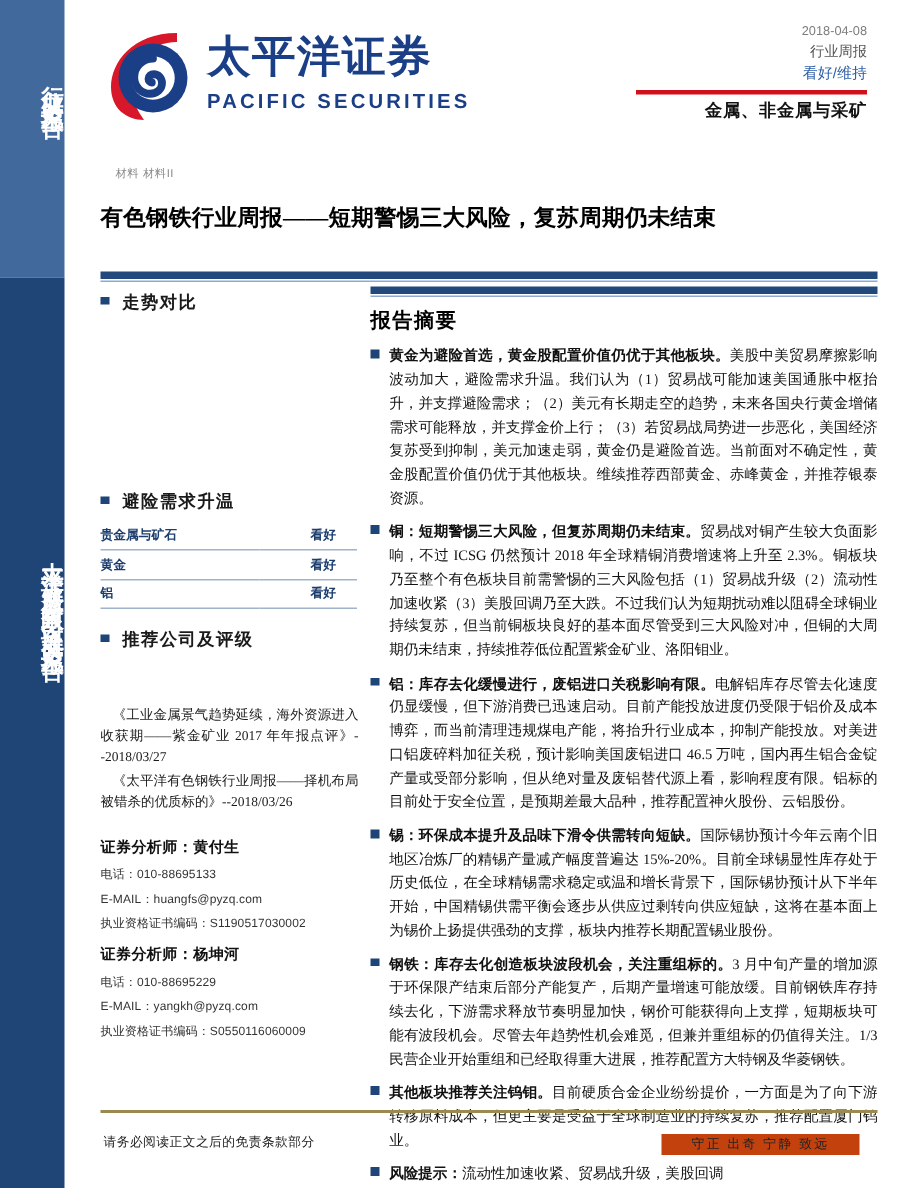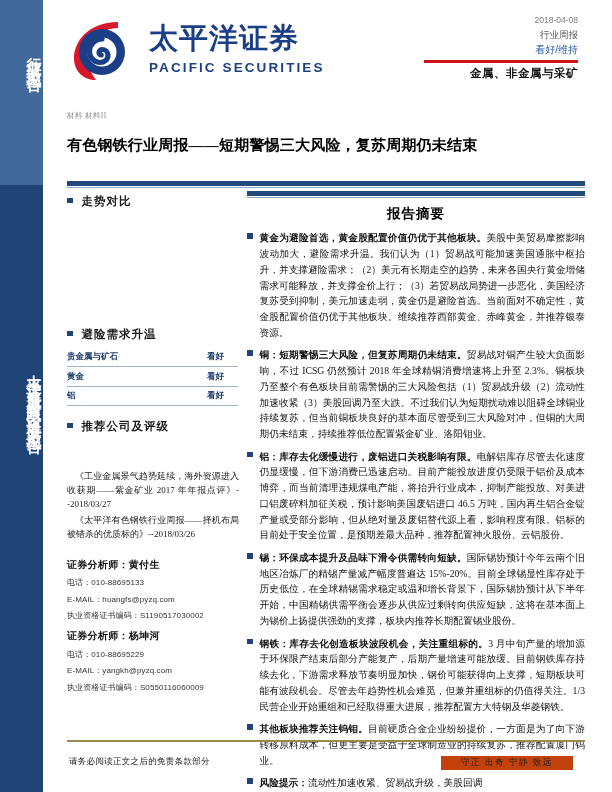--- a/index.html
+++ b/index.html
@@ -74,21 +74,20 @@
   .header {
     position: relative;
     height: 104px;
   }
   .logo-wrap {
     position: absolute;
     left: 23px;
     top: 16px;
     display: flex;
     align-items: center;
-    gap: 11px;
   }
   .logo-mark {
     width: 66px;
     height: 66px;
     position: relative;
     flex: 0 0 auto;
   }
   .logo-text {
     margin-left: 6px;
     line-height: 1;
@@ -145,25 +144,25 @@
     color: #111111;
     font-weight: bold;
     font-family: "Liberation Serif", "DejaVu Serif", serif;
     margin-top: 3px;
     letter-spacing: 0.5px;
   }
 
   
   .tag-line {
     position: absolute;
-    left: 24px;
+    left: 34px;
     top: 111px;
     font-size: 7.5px;
     color: #8a8a8a;
-    font-family: Liberation Serif, serif;
+    font-family: Liberation Sans, sans-serif;
     letter-spacing: 0.4px;
   }
   .doc-title {
     position: absolute;
     left: 24px;
     top: 136px;
     width: 520px;
     font-size: 15px;
     font-weight: bold;
     color: #000000;
@@ -289,21 +288,20 @@
     height: 1.4px;
     background: #8fa9cc;
     margin-top: 1px;
   }
   .summary-title {
     font-size: 13.5px;
     font-weight: bold;
     color: #000000;
     margin-top: 7px;
     letter-spacing: 1px;
-    text-align: center;
   }
   .para {
     display: flex;
     margin-top: 7px;
     font-size: 9.7px;
     line-height: 1.62;
     color: #111111;
     text-align: justify;
   }
   .para .sq {

